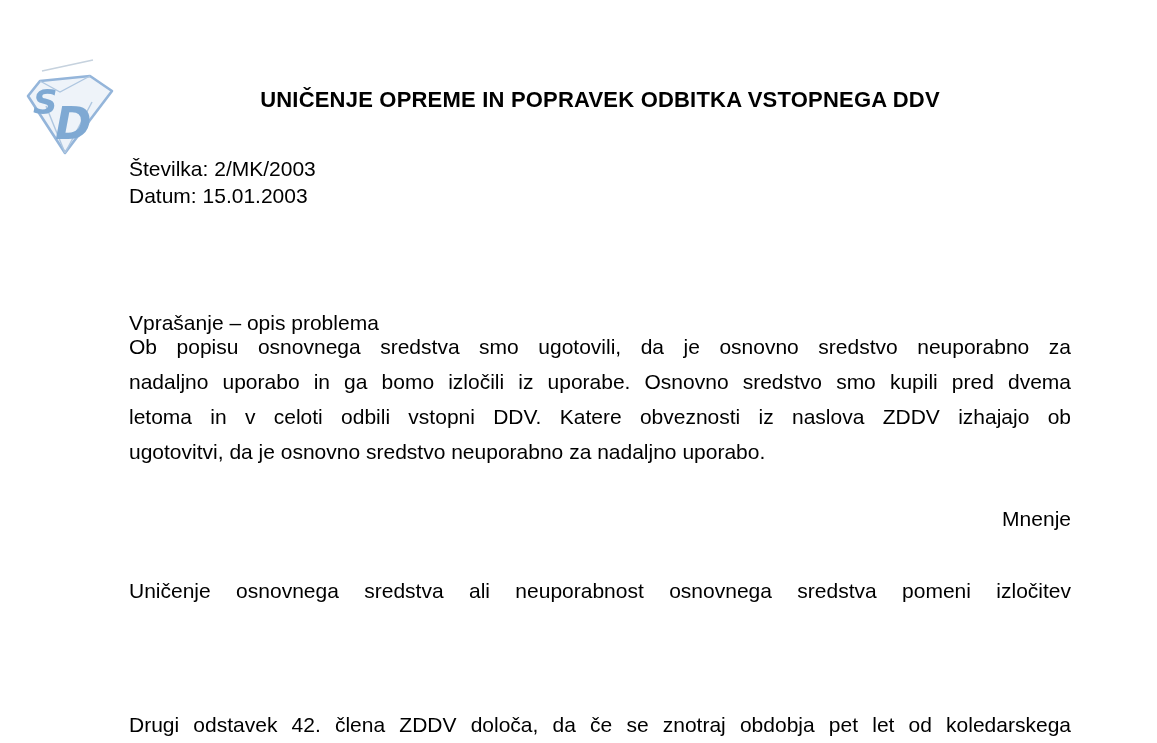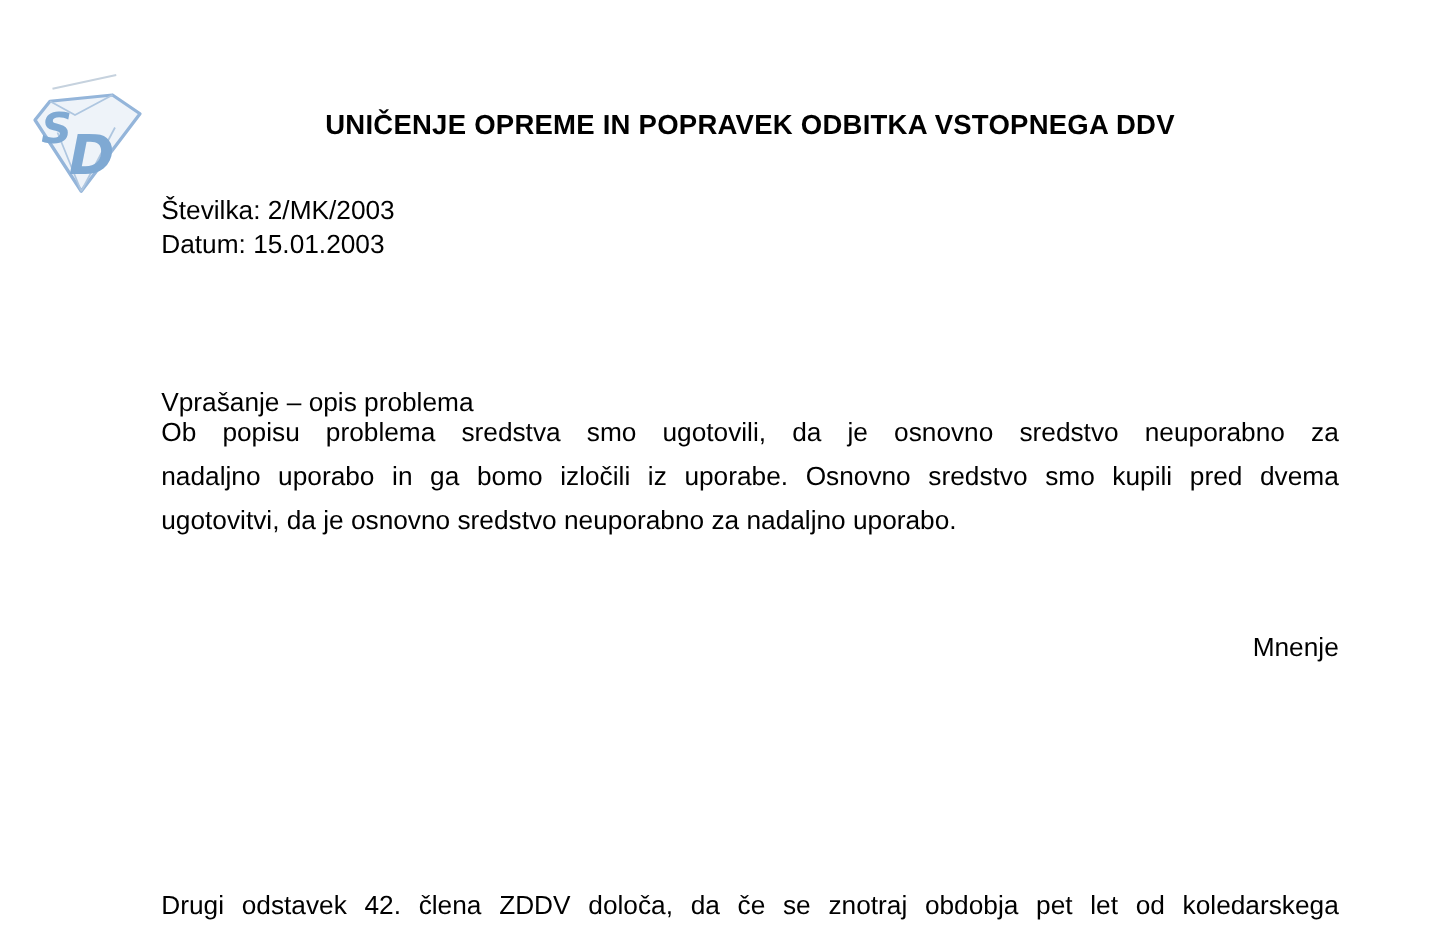--- a/index.html
+++ b/index.html
@@ -82,27 +82,29 @@
   </svg>
 
   <div class="doc-title">UNIČENJE OPREME IN POPRAVEK ODBITKA VSTOPNEGA DDV</div>
 
   <div class="block meta-number">Številka: 2/MK/2003</div>
   <div class="block meta-date">Datum: 15.01.2003</div>
 
   <div class="block q-heading">Vprašanje – opis problema</div>
 
   <div class="block q-para">
-    <div class="jline">Ob popisu problema sredstva smo ugotovili, da je osnovno sredstvo neuporabno za</div>
+    <div class="jline">Ob popisu osnovnega sredstva smo ugotovili, da je osnovno sredstvo neuporabno za</div>
     <div class="jline">nadaljno uporabo in ga bomo izločili iz uporabe. Osnovno sredstvo smo kupili pred dvema</div>
+    <div class="jline">letoma in v celoti odbili vstopni DDV. Katere obveznosti iz naslova ZDDV izhajajo ob</div>
     <div class="lline">ugotovitvi, da je osnovno sredstvo neuporabno za nadaljno uporabo.</div>
   </div>
 
   <div class="block m-heading">Mnenje</div>
 
   <div class="block o-para1">
+    <div class="jline">Uničenje osnovnega sredstva ali neuporabnost osnovnega sredstva pomeni izločitev</div>
   </div>
 
   <div class="block o-para2">
     <div class="jline">Drugi odstavek 42. člena ZDDV določa, da če se znotraj obdobja pet let od koledarskega</div>
   </div>
 
 </div>
 
 </body></html>

